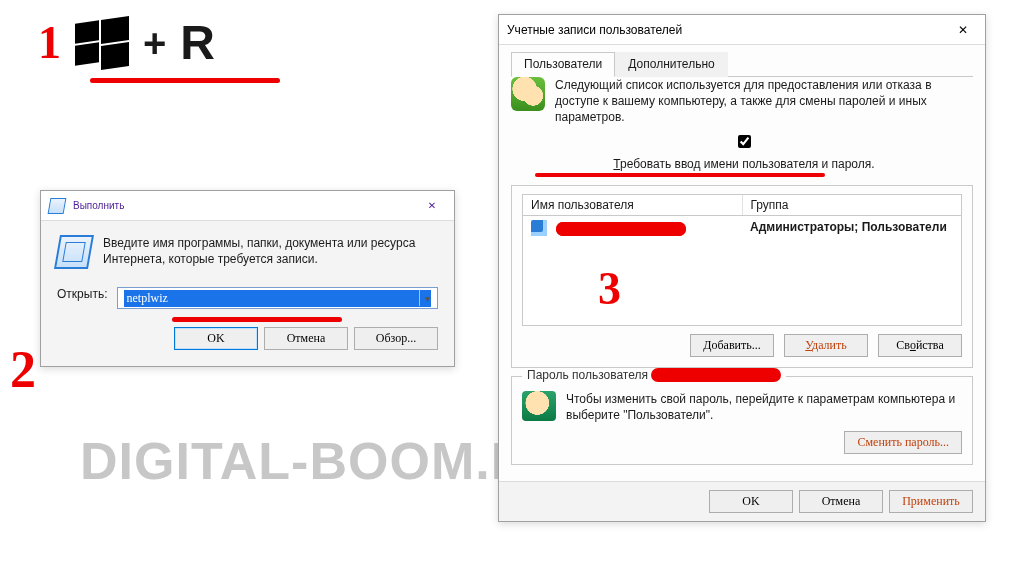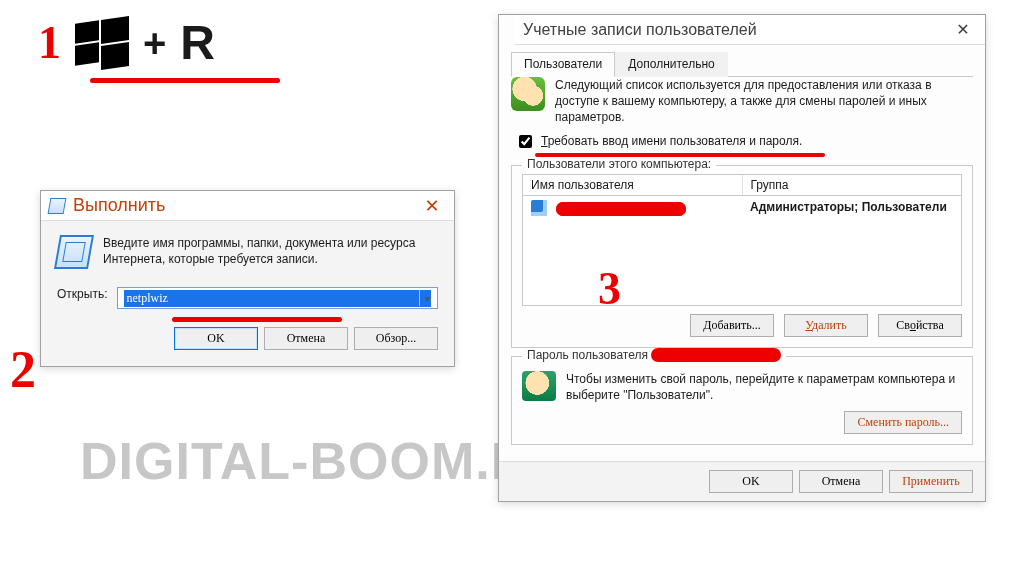--- a/index.html
+++ b/index.html
@@ -36,21 +36,21 @@
   
   .window {
     position: absolute;
     background: #f9f9f9;
     border: 1px solid #a0a0a0;
     box-shadow: 0 2px 8px rgba(0,0,0,.15);
   }
   .titlebar {
     height: 30px; background:#fff; border-bottom:1px solid #ddd;
     display:flex; align-items:center; padding:0 8px;
-    font-size: 18px; color:#c2410c;
+    font-size: 10px; color:#4c1d95;
   }
   .titlebar .ttl { flex:1; }
   .titlebar .close { width:44px; height:30px; margin:-0px -8px 0 0;
     display:flex; align-items:center; justify-content:center; cursor:pointer;}
 
   
   #runDlg { left:40px; top:190px; width:415px; }
   #runDlg .body { padding:14px 16px 16px; background:#f4f4f4; }
   .runtop { display:flex; gap:12px; align-items:flex-start; }
   .runicon {
@@ -85,36 +85,36 @@
     font:12px "Segoe UI";
   }
   .btn.def { border:1px solid #0078d7; box-shadow:inset 0 0 0 1px #bfe0ff;}
   .btn.dis { color:#c2410c; }
 
   .step2 { position:absolute; left:10px; top:340px;
            font: bold 52px "Comic Sans MS", cursive; color:#e00;}
 
   
   #uaDlg { left:498px; top:14px; width:488px; background:#fdfdfd;}
-  #uaDlg .titlebar { color:#404040; font-size:16px;margin-left:16px;}
+  #uaDlg .titlebar { color:#000000; font-size:12px;}
   #uaDlg .body { padding:6px 12px 10px; }
 
   .tabs { display:flex; border-bottom:1px solid #c9c9c9; }
   .tab { padding:4px 12px 5px; border:1px solid transparent; border-bottom:none;
          position:relative; top:1px; cursor:pointer; background:#f1f1f1;}
   .tab.active { background:#fdfdfd; border-color:#c9c9c9; border-bottom:1px solid #fdfdfd;}
   .intro { display:flex; gap:10px; line-height:1.35; margin-bottom:6px;}
   .usericon {
     width:34px; height:34px; flex:0 0 34px;
     background: radial-gradient(circle at 40% 35%, #ffe2b0 0 40%, transparent 41%),
                 radial-gradient(circle at 65% 55%, #ffe2b0 0 34%, transparent 35%),
                 linear-gradient(#6bbf3c,#3a8f1e);
     border-radius:6px;
   }
-  .chkrow { display:flex; align-items:center; gap:6px; margin:4px 0 2px 4px;}
+  .chkrow { display:flex; align-items:center; gap:6px; margin:4px 0 2px 4px;flex-direction:column;}
   .chkrow input { accent-color:#000; }
   .chklabel u { text-decoration:underline; }
   .redline3 { height:4px; background:#e00; width:290px; margin:0 0 6px 24px; border-radius:2px;}
 
   .group { border:1px solid #c9c9c9; padding:8px 10px 10px; margin:8px 0 6px; position:relative;}
   .group > .legend { position:absolute; top:-9px; left:10px; background:#fdfdfd;
                      padding:0 5px; font-size:12px; color:#333;}
   .listhead { display:flex; background:#fff; border:1px solid #c9c9c9; }
   .listhead > div { flex:1; padding:3px 8px; border-right:1px solid #e2e2e2; font-size:12px;}
   .listhead > div:last-child { border-right:none; }
@@ -215,21 +215,20 @@
 
     <div class="chkrow">
       <input type="checkbox" checked="" style="">
       <span class="chklabel">
         <u>Т</u><span>ребовать ввод имени пользователя и пароля.</span>
       </span>
     </div>
     <div class="redline3"></div>
 
     <div class="group">
-      <span class="legend">Пользователи этого компьютера:</span>
       <div class="listhead">
         <div>Имя пользователя</div>
         <div>Группа</div>
       </div>
       <div class="listbody">
         <div class="listrow">
           <div>
             <span class="uic"></span>
             <span class="redsmear"></span>
           </div>

